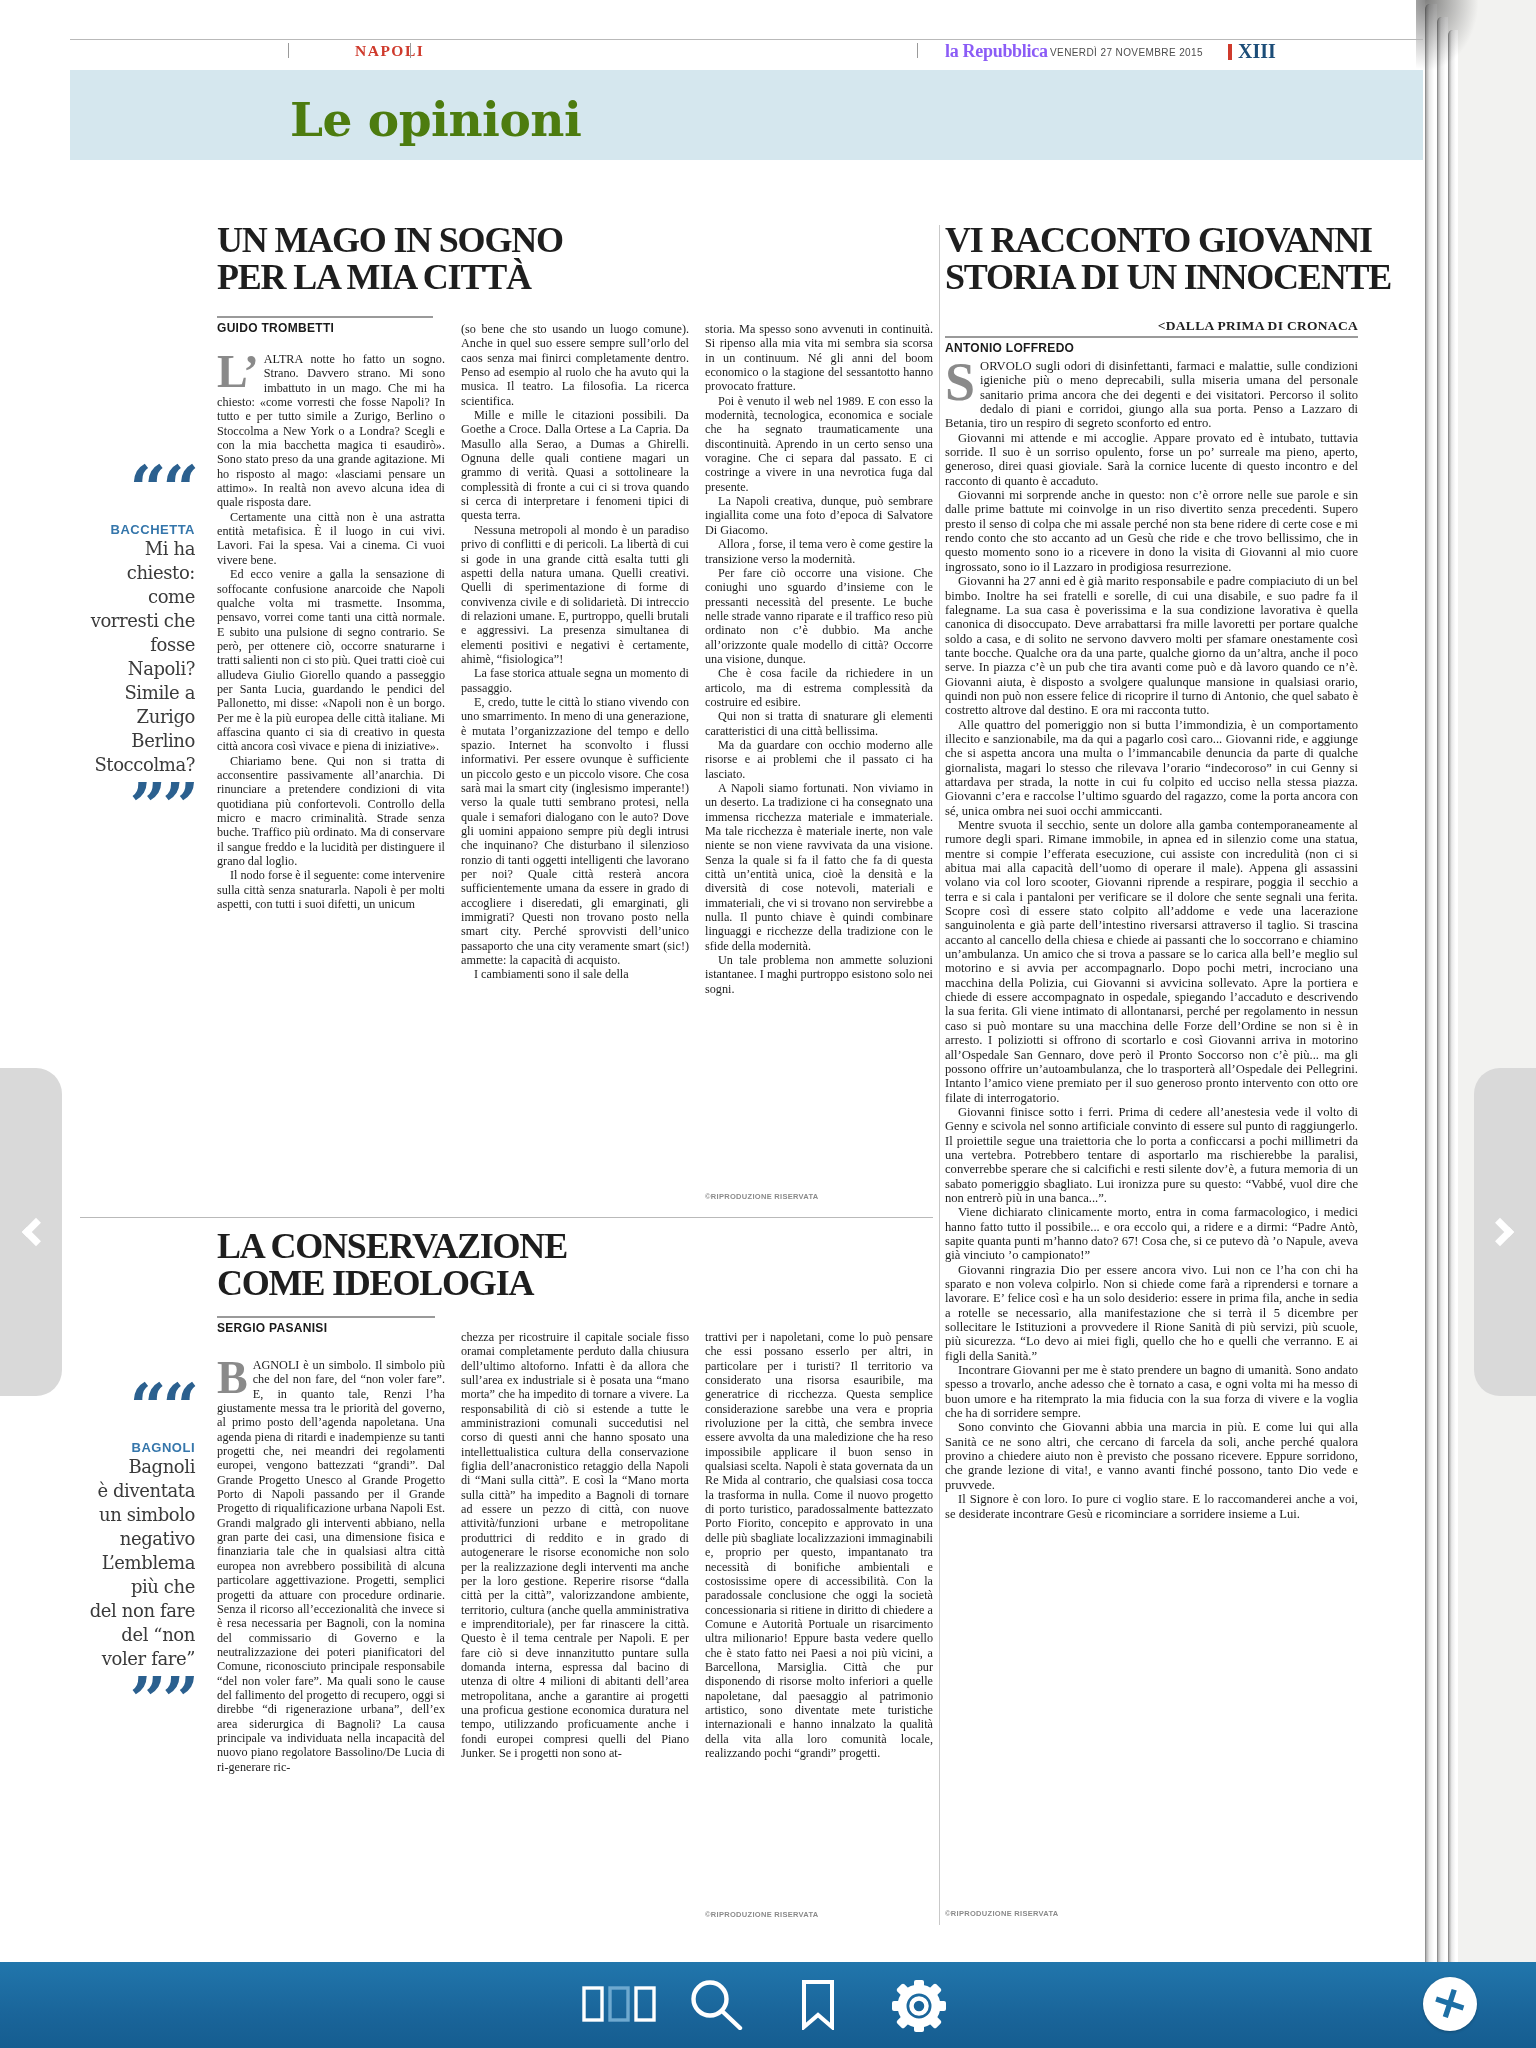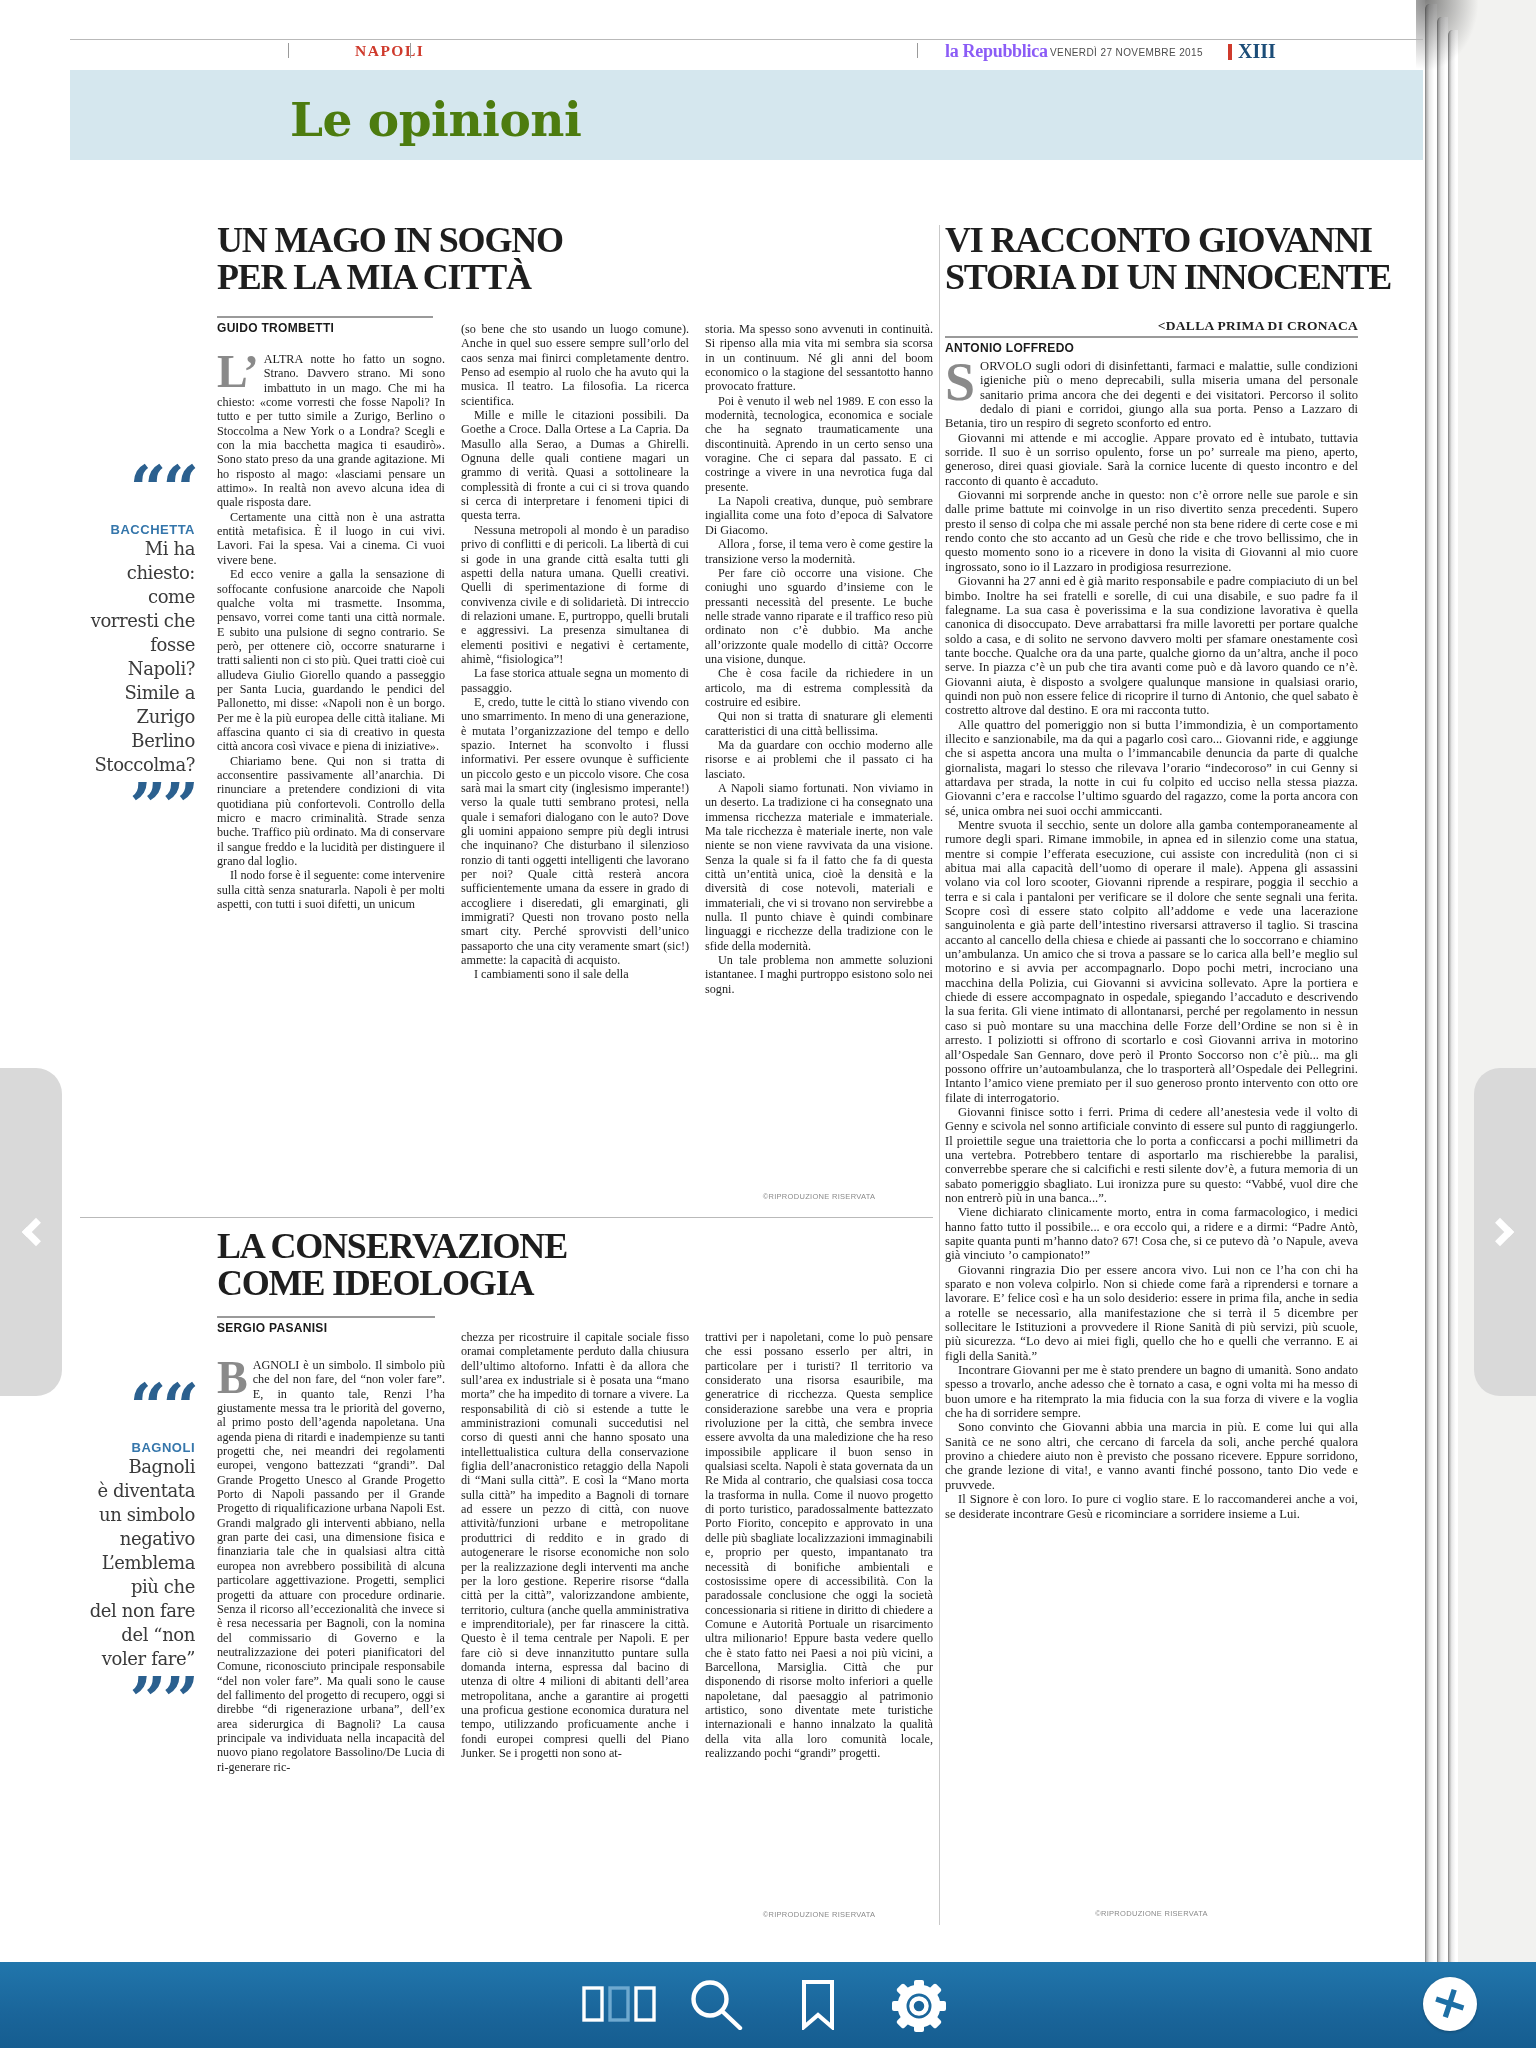--- a/index.html
+++ b/index.html
@@ -41,21 +41,21 @@
 
   
   .cols { font-size:12.2px; line-height:14.35px; color:#1c1c1c; text-align:justify; overflow:hidden; }
   .cols p { text-indent:13px; }
   .cols p.first { text-indent:0; }
   .wide { font-size:12.6px; }
   .dropcap > p.first::first-letter { float:left; font-size:46px; line-height:36px;
          padding:2px 5px 0 0; color:#8a8a8a; font-weight:bold; font-family:"Liberation Serif",serif; }
   .dropcap-lg > p.first::first-letter { font-size:54px; line-height:42px; }
   .endmark { font-family:"Liberation Sans", sans-serif; font-size:7.5px; color:#8a8a8a;
-             text-align:center; letter-spacing:.3px; }
+             text-align:left; letter-spacing:.3px;font-weight:bold; }
 
   
   .pq { width:115px; text-align:right; }
   .pq .marks { font-family:"DejaVu Serif", serif; font-weight:bold; color:#2b608f;
                font-size:64px; line-height:38px; letter-spacing:-4px; }
   .pq .pq-kicker { font-family:"Liberation Sans", sans-serif; font-weight:bold; font-size:13px;
                    color:#3576ab; letter-spacing:.5px; margin-top:14px; }
   .pq .pq-text { font-family:"DejaVu Serif", serif; font-size:18px; line-height:24px;
                  color:#3a3a3a; white-space:pre-line; letter-spacing:-.4px; }
   .pq .marks.close { margin-top:10px; }

